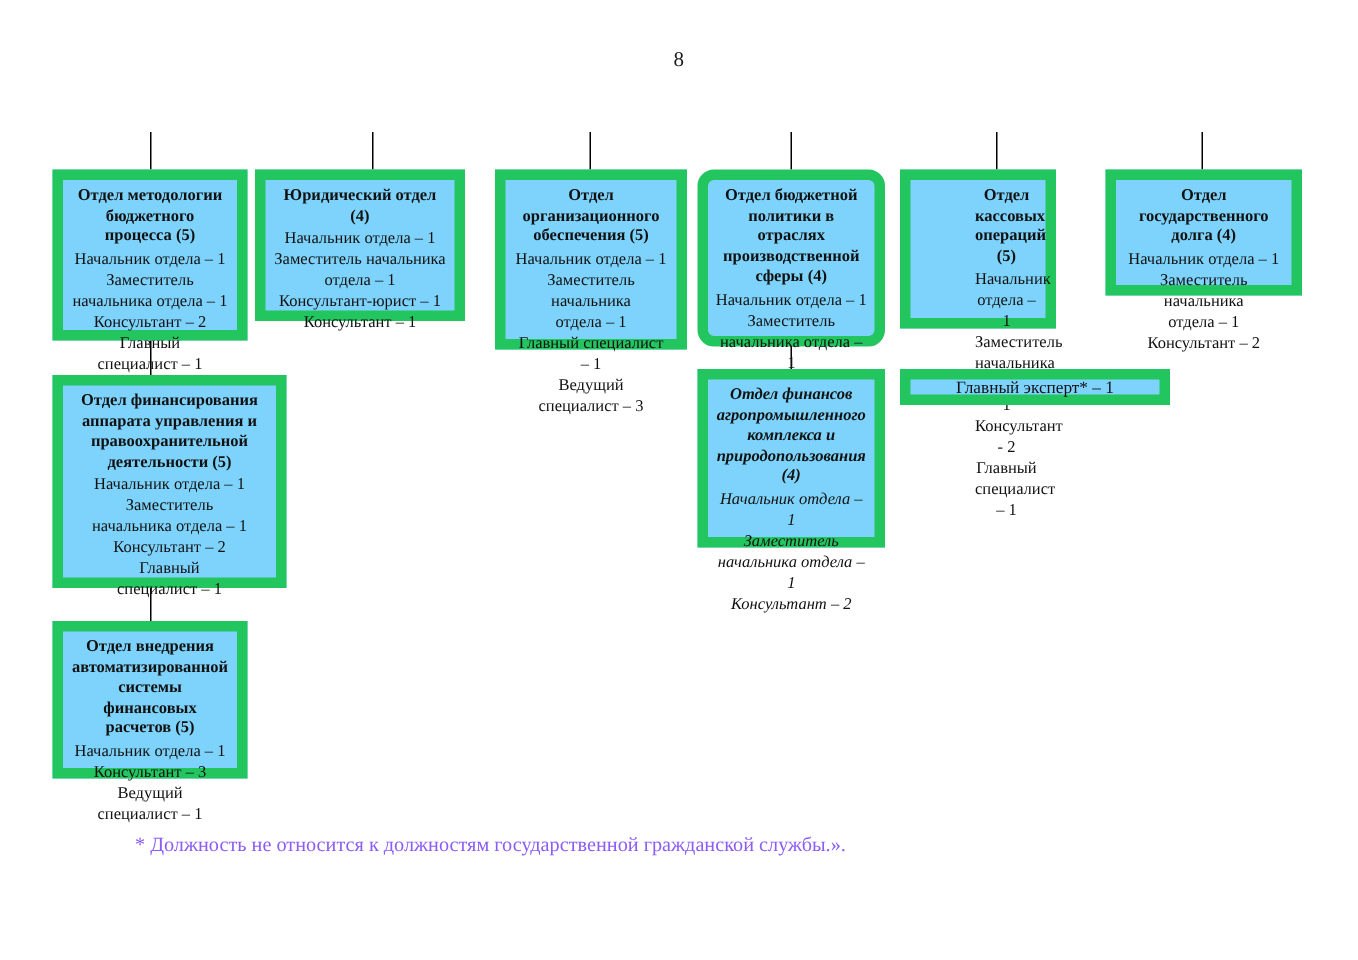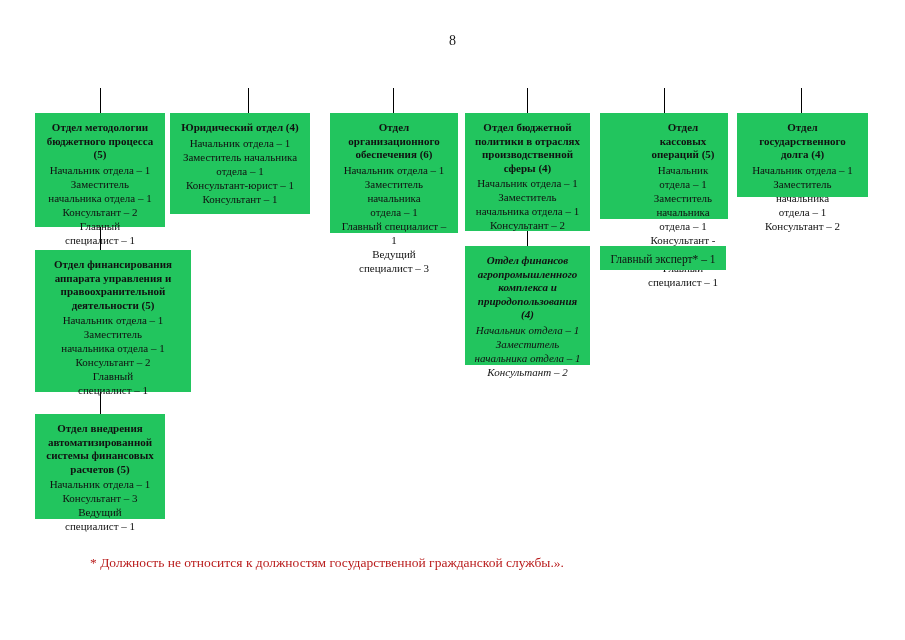--- a/index.html
+++ b/index.html
@@ -25,22 +25,22 @@
     top: 33px;
     left: 0;
     width: 905px;
     text-align: center;
     font-size: 14px;
     color: #1a1a1a;
   }
   
   .box {
     position: absolute;
-    border: 4px solid #22c55e;
-    background: #22c55e;
+    border: 7px solid #22c55e;
+    background: #7dd3fc;
     box-sizing: border-box;
     padding: 4px 5px 3px 5px;
   }
   .box .title {
     font-weight: bold;
     font-size: 11px;
     line-height: 13.5px;
     text-align: center;
     margin: 0 0 1px 0;
   }
@@ -70,21 +70,21 @@
   
   .connector {
     position: absolute;
     background: #000000;
     width: 1px;
   }
   .footnote {
     position: absolute;
     font-size: 13.5px;
     line-height: 16px;
-    color: #b91c1c;
+    color: #8b5cf6;
     white-space: nowrap;
   }
 </style>
 </head>
 <body>
 
 <div class="page">
 
   <div class="page-number">8</div>
 
@@ -116,42 +116,42 @@
     <ul class="roles">
       <li>Начальник отдела – 1</li>
       <li>Заместитель начальника
 отдела – 1</li>
       <li>Консультант-юрист – 1</li>
       <li>Консультант – 1</li>
     </ul>
   </div>
 
   <div class="box" style="left:330px; top:113px; width:128px; height:120px;">
-    <div class="title">Отдел организационного обеспечения (6)</div>
+    <div class="title">Отдел организационного обеспечения (5)</div>
     <ul class="roles">
       <li>Начальник отдела – 1</li>
       <li>Заместитель начальника
 отдела – 1</li>
       <li>Главный специалист – 1</li>
       <li>Ведущий
 специалист – 3</li>
     </ul>
   </div>
 
-  <div class="box" style="left:465px; top:113px; width:125px; height:118px;">
+  <div class="box" style="left:465px; top:113px; width:125px; height:118px;border-radius:11px;">
     <div class="title">Отдел бюджетной политики в отраслях производственной сферы (4)</div>
     <ul class="roles">
       <li>Начальник отдела – 1</li>
       <li>Заместитель
 начальника отдела – 1</li>
       <li>Консультант – 2</li>
     </ul>
   </div>
 
-  <div class="box" style="left:600px; top:113px; width:128px; height:106px;padding-left:43px;">
+  <div class="box" style="left:600px; top:113px; width:104px; height:106px;padding-left:43px;">
     <div class="title">Отдел кассовых операций (5)</div>
     <ul class="roles">
       <li>Начальник отдела – 1</li>
       <li>Заместитель
 начальника отдела – 1</li>
       <li>Консультант - 2</li>
       <li>Главный специалист – 1</li>
     </ul>
   </div>
 
@@ -180,21 +180,21 @@
   <div class="box" style="left:465px; top:246px; width:125px; height:119px;font-style:italic;">
     <div class="title">Отдел финансов агропромышленного комплекса и природопользования (4)</div>
     <ul class="roles">
       <li>Начальник отдела – 1</li>
       <li>Заместитель
 начальника отдела – 1</li>
       <li>Консультант – 2</li>
     </ul>
   </div>
 
-  <div class="box flat" style="left:600px; top:246px; width:126px; height:24px;">
+  <div class="box flat" style="left:600px; top:246px; width:180px; height:24px;">
     <div class="flat-label">Главный эксперт* – 1</div>
   </div>
 
   <div class="box" style="left:35px; top:414px; width:130px; height:105px;">
     <div class="title">Отдел внедрения автоматизированной системы финансовых расчетов (5)</div>
     <ul class="roles">
       <li>Начальник отдела – 1</li>
       <li>Консультант – 3</li>
       <li>Ведущий
 специалист – 1</li>

